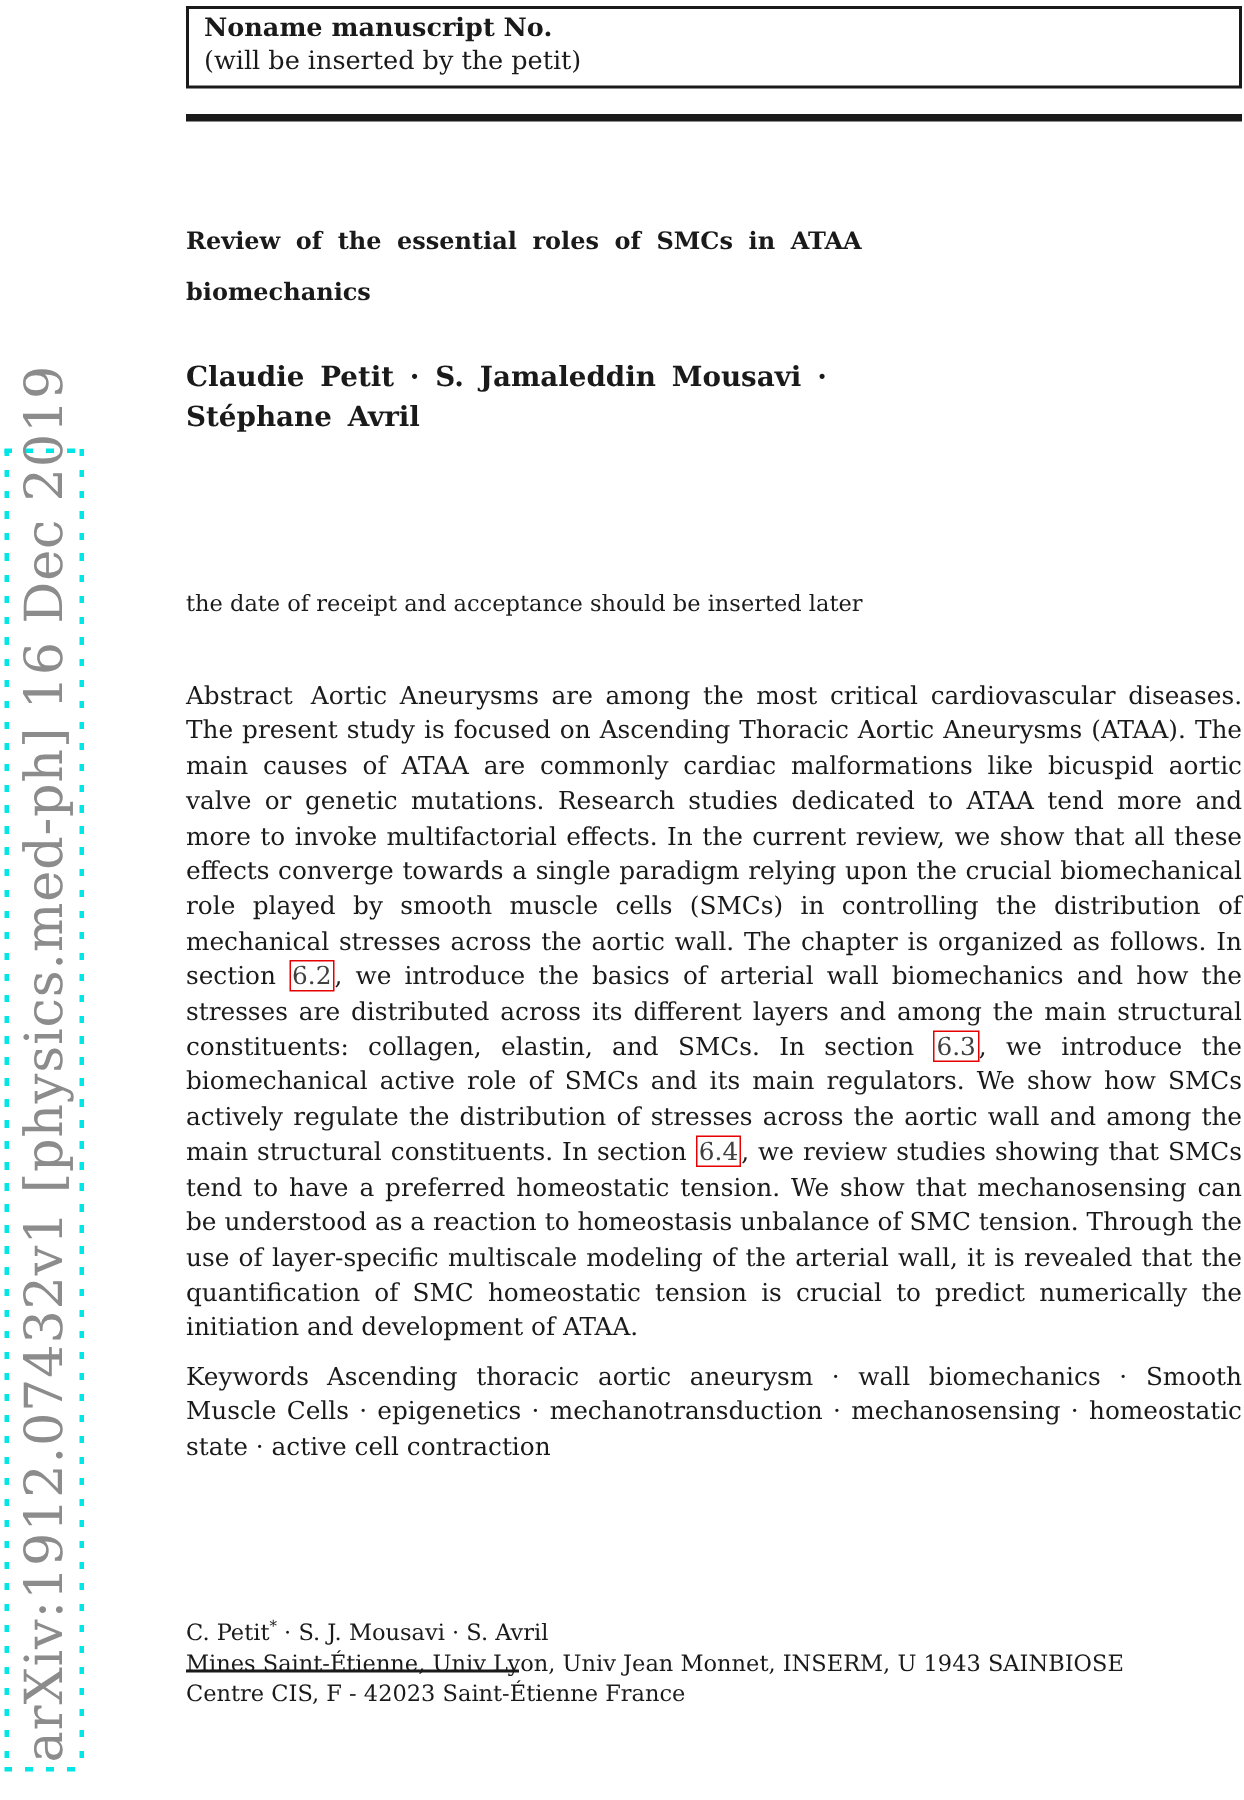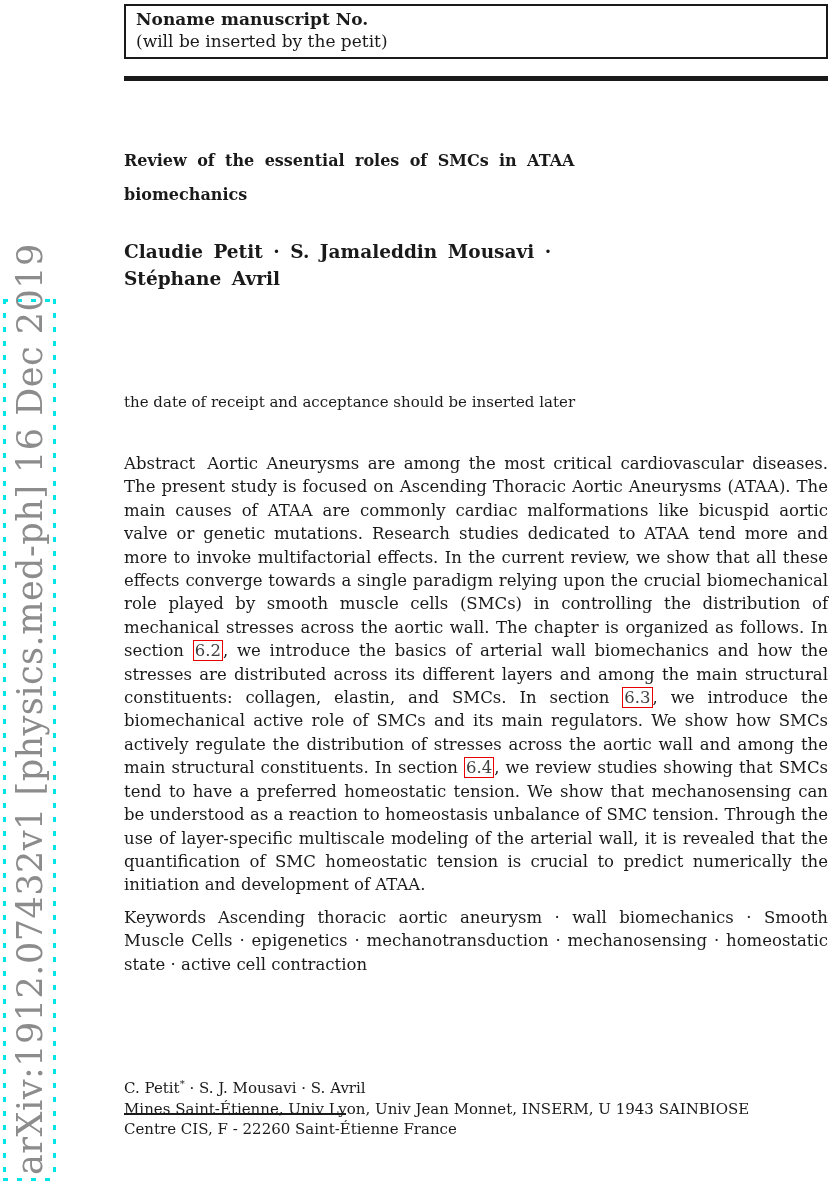--- a/index.html
+++ b/index.html
@@ -81,16 +81,16 @@
 
   <div class="col para abstract"><span class="bold-head">Abstract</span><span>Aortic Aneurysms are among the most critical cardiovascular diseases. The present study is focused on Ascending Thoracic Aortic Aneurysms (ATAA). The main causes of ATAA are commonly cardiac malformations like bicuspid aortic valve or genetic mutations. Research studies dedicated to ATAA tend more and more to invoke multifactorial effects. In the current review, we show that all these effects converge towards a single paradigm relying upon the crucial biomechanical role played by smooth muscle cells (SMCs) in controlling the distribution of mechanical stresses across the aortic wall. The chapter is organized as follows. In section</span> <a href="#" class="seclink">6.2</a><span>, we introduce the basics of arterial wall biomechanics and how the stresses are distributed across its different layers and among the main structural constituents: collagen, elastin, and SMCs. In section</span> <a href="#" class="seclink">6.3</a><span>, we introduce the biomechanical active role of SMCs and its main regulators. We show how SMCs actively regulate the distribution of stresses across the aortic wall and among the main structural constituents. In section</span> <a href="#" class="seclink">6.4</a><span>, we review studies showing that SMCs tend to have a preferred homeostatic tension. We show that mechanosensing can be understood as a reaction to homeostasis unbalance of SMC tension. Through the use of layer-specific multiscale modeling of the arterial wall, it is revealed that the quantification of SMC homeostatic tension is crucial to predict numerically the initiation and development of ATAA.</span></div>
 
   <div class="col para keywords"><span class="bold-head">Keywords</span><span>Ascending thoracic aortic aneurysm · wall biomechanics · Smooth Muscle Cells · epigenetics · mechanotransduction · mechanosensing · homeostatic state · active cell contraction</span></div>
 
   <div class="col footnote-rule"></div>
 
   <div class="col footnote">
     <div><span>C. Petit</span><sup>*</sup><span> · S. J. Mousavi · S. Avril</span></div>
     <div>Mines Saint-Étienne, Univ Lyon, Univ Jean Monnet, INSERM, U 1943 SAINBIOSE</div>
-    <div>Centre CIS, F - 22260 Saint-Étienne France</div>
+    <div>Centre CIS, F - 42023 Saint-Étienne France</div>
   </div>
 
 </div>
 
 </body></html>

